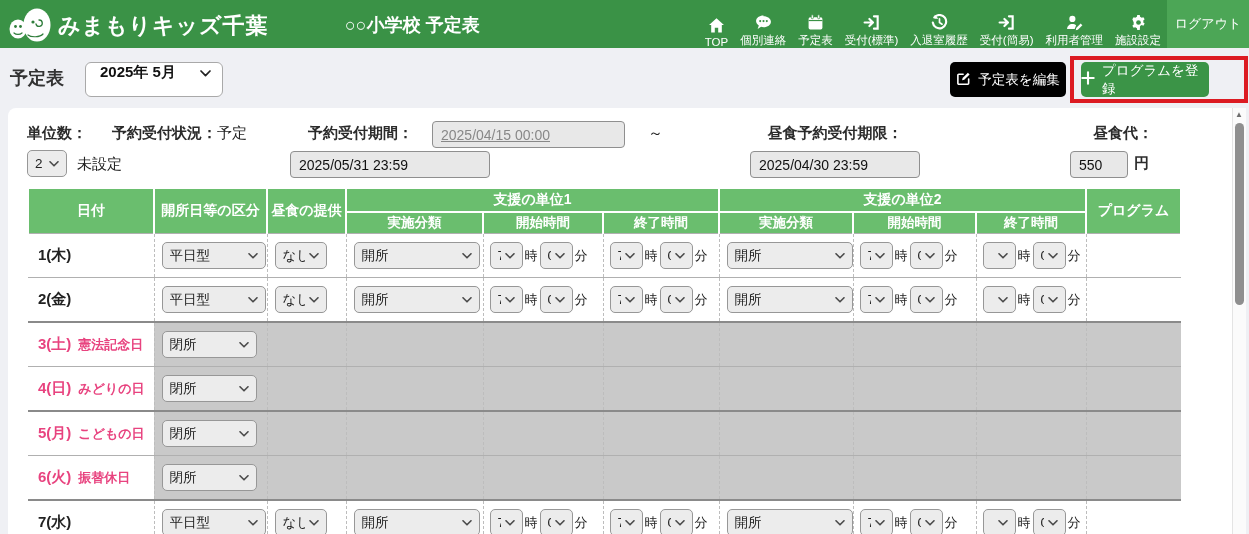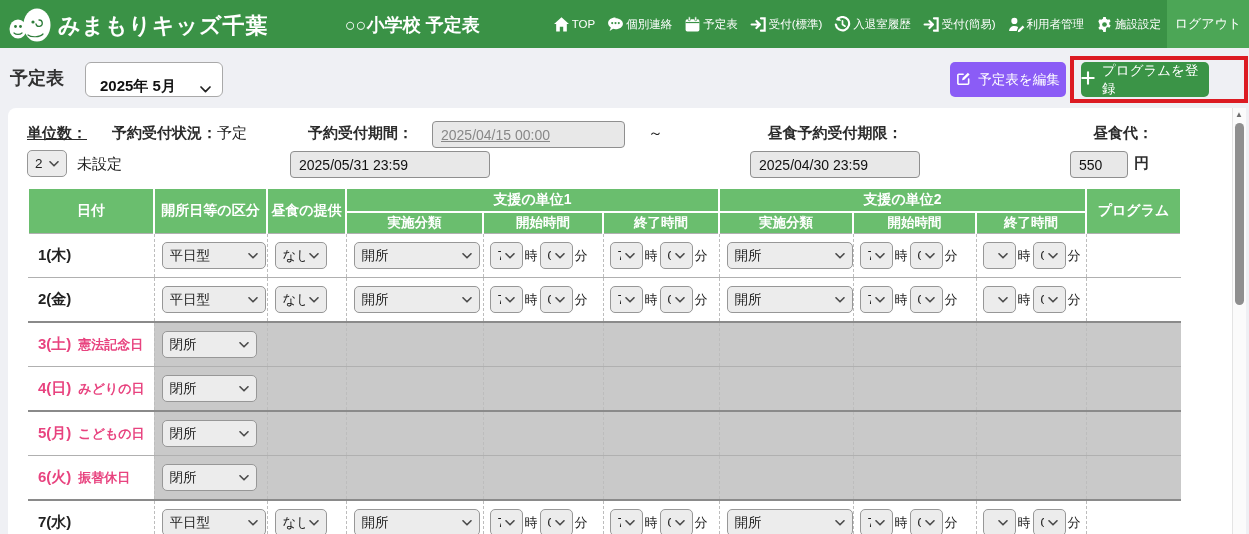--- a/index.html
+++ b/index.html
@@ -5,30 +5,30 @@
   html,body{margin:0;padding:0;}
   body{font-family:"Liberation Sans","DejaVu Sans",sans-serif;}
   .stage{position:relative;width:1249px;height:534px;overflow:hidden;background:#eff0f4;}
 
   
   .topnav{position:absolute;left:0;top:0;width:1249px;height:48px;background:#3a9246;}
   .logo{position:absolute;left:8px;top:4px;display:flex;align-items:center;gap:4px;}
   .logo-text{color:#fff;font-size:22px;font-weight:bold;letter-spacing:1px;}
   .app-title{position:absolute;left:345px;top:13px;color:#fff;font-size:18px;font-weight:bold;}
   .mainnav{position:absolute;right:82px;top:0;height:48px;display:flex;align-items:center;}
-  .nav-item{display:flex;flex-direction:row;align-items:center;justify-content:center;gap:2px;padding:0 6px;height:48px;color:#fff;cursor:pointer;}
+  .nav-item{display:flex;flex-direction:column;align-items:center;justify-content:flex-end;gap:2px;padding:0 6px;height:48px;color:#fff;cursor:pointer;}
   .nav-ico{height:17px;display:flex;align-items:center;}
   .nav-label{font-size:11.5px;white-space:nowrap;}
   .logout{position:absolute;right:0;top:0;width:82px;height:48px;background:#4ca656;color:#fff;font-size:13px;display:flex;align-items:center;justify-content:center;cursor:pointer;}
 
   
   .page-title{position:absolute;left:10px;top:66px;font-size:18px;font-weight:bold;color:#333;}
-  .month-select{position:absolute;left:85px;top:62px;width:138px;height:35px;box-sizing:border-box;background:#fff;border:1px solid #a9a9a9;border-radius:6px;display:flex;align-items:flex-end;justify-content:space-between;padding:0 11px 0 14px;font-size:15px;font-weight:bold;color:#111;cursor:pointer;}
+  .month-select{position:absolute;left:85px;top:62px;width:138px;height:35px;box-sizing:border-box;background:#fff;border:1px solid #a9a9a9;border-radius:6px;display:flex;align-items:flex-start;justify-content:space-between;padding:0 11px 0 14px;font-size:15px;font-weight:bold;color:#111;cursor:pointer;}
   .btn{display:flex;align-items:center;justify-content:center;gap:7px;color:#fff;border-radius:5px;cursor:pointer;font-size:13.5px;}
-  .btn-edit{position:absolute;left:950px;top:62px;width:116px;height:35px;background:#8b5cf6;}
+  .btn-edit{position:absolute;left:950px;top:62px;width:116px;height:35px;background:#000000;}
   .btn-register{position:absolute;left:1081px;top:62px;width:128px;height:35px;background:#3b9447;}
   .red-box{position:absolute;left:1070px;top:56px;width:170px;height:39px;border:4px solid #dc1b22;z-index:5;pointer-events:none;}
 
   
   .panel{position:absolute;left:8px;top:108px;width:1238px;height:426px;background:#fff;border-radius:8px 8px 0 0;}
   .lbl{position:absolute;font-size:15px;font-weight:bold;color:#2b2b2b;white-space:nowrap;}
   .val{font-weight:normal;color:#222;}
   .plain{position:absolute;font-size:15px;color:#222;white-space:nowrap;}
   .inp{position:absolute;box-sizing:border-box;height:27px;background:#e8e8e8;border:1px solid #8f8f8f;border-radius:4px;font-size:14px;display:flex;align-items:center;padding:0 8px;color:#111;}
   .inp.dim{color:#888;text-decoration:underline;}
@@ -177,21 +177,21 @@
   </div>
   <div class="btn btn-register">
     <span><svg width="14" height="14" viewBox="0 0 16 16">
           <path d="M8 1.5v13M1.5 8h13" stroke="#fff" stroke-width="2.4" stroke-linecap="round"></path>
         </svg></span>
     <span>プログラムを登録</span>
   </div>
   <div class="red-box"></div>
 
   <div class="panel">
-    <div class="lbl" style="left:19px;top:16px;text-decoration:underline;">単位数：</div>
+    <div class="lbl" style="left:19px;top:16px;">単位数：</div>
     <div class="sel unit-sel">
       <span class="v">2</span>
       <svg width="10" height="6" viewBox="0 0 10 6">
           <path d="M1 .8 5 4.8 9 .8" fill="none" stroke="#4a4a4a" stroke-width="1.6" stroke-linecap="round" stroke-linejoin="round"></path>
         </svg>
     </div>
     <div class="lbl" style="left:104px;top:16px;"><span>予約受付状況：</span><span class="val">予定</span></div>
     <div class="plain" style="left:69px;top:47px;">未設定</div>
 
     <div class="lbl" style="left:300px;top:16px;">予約受付期間：</div>

